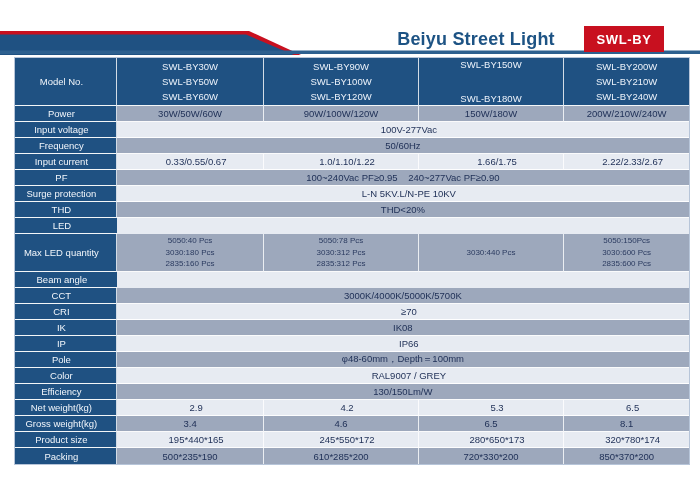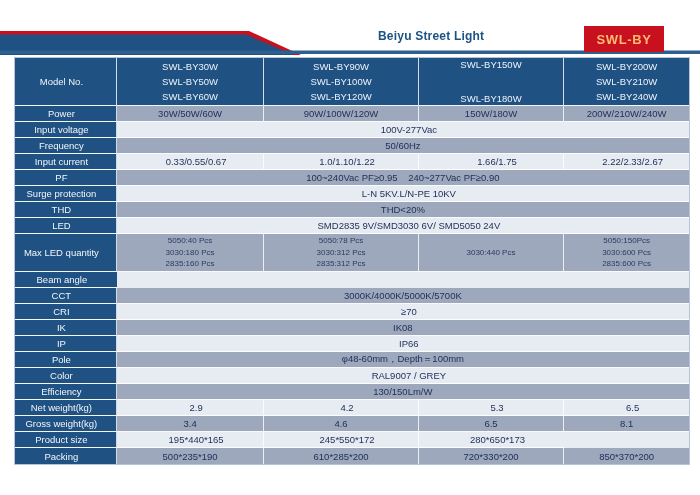--- a/index.html
+++ b/index.html
@@ -6,26 +6,26 @@
   body{
     width:700px;height:495px;background:#ffffff;
     font-family:"Liberation Sans", sans-serif;
     -webkit-font-smoothing:antialiased;
   }
   .page{position:relative;width:700px;height:495px;overflow:hidden;background:#ffffff;}
 
   
   .hdr-svg{position:absolute;top:0;left:0;display:block;}
   .page-title{
-    position:absolute;top:29px;left:378px;width:196px;text-align:left;
-    font-size:12px;font-weight:bold;color:#1d5384;letter-spacing:.2px;
+    position:absolute;top:29px;left:378px;width:196px;text-align:center;
+    font-size:18px;font-weight:bold;color:#1d5384;letter-spacing:.2px;
   }
   .badge{
     position:absolute;top:26px;left:584px;width:80px;height:26px;
-    background:#c8101f;color:#fdba74;font-weight:bold;font-size:13px;
+    background:#c8101f;color:#ffffff;font-weight:bold;font-size:13px;
     display:flex;align-items:center;justify-content:center;letter-spacing:.6px;
   }
 
   
   .spec-table{
     position:absolute;left:14px;top:57px;width:676px;
     border:1px solid #b7c5d9;box-sizing:border-box;background:#e7ebf2;
   }
   .trow{display:flex;height:16px;}
   .trow--model{height:48px;}
@@ -123,21 +123,20 @@
       <div class="trow trow--light">
         <div class="tlabel">Surge protection</div>
         <div class="tcell tcell--span">L-N 5KV.L/N-PE 10KV</div>
       </div>
       <div class="trow trow--grey">
         <div class="tlabel">THD</div>
         <div class="tcell tcell--span">THD&lt;20%</div>
       </div>
       <div class="trow trow--light">
         <div class="tlabel">LED</div>
-        <div class="tcell tcell--span">SMD2835 9V/SMD3030 6V/ SMD5050 24V</div>
       </div>
       <div class="trow trow--grey trow--maxled">
         <div class="tlabel">Max LED quantity</div>
         <div class="tcell tcell--c0">
           <div class="tline">5050:40 Pcs</div>
           <div class="tline">3030:180 Pcs</div>
           <div class="tline">2835:160 Pcs</div>
         </div>
         <div class="tcell tcell--c1">
           <div class="tline">5050:78 Pcs</div>
@@ -198,20 +197,21 @@
         <div class="tcell tcell--c0">3.4</div>
         <div class="tcell tcell--c1">4.6</div>
         <div class="tcell tcell--c2">6.5</div>
         <div class="tcell tcell--c3">8.1</div>
       </div>
       <div class="trow trow--light">
         <div class="tlabel">Product size</div>
         <div class="tcell tcell--c0">195*440*165</div>
         <div class="tcell tcell--c1">245*550*172</div>
         <div class="tcell tcell--c2">280*650*173</div>
+        <div class="tcell tcell--c3">320*780*174</div>
       </div>
       <div class="trow trow--grey">
         <div class="tlabel">Packing</div>
         <div class="tcell tcell--c0">500*235*190</div>
         <div class="tcell tcell--c1">610*285*200</div>
         <div class="tcell tcell--c2">720*330*200</div>
         <div class="tcell tcell--c3">850*370*200</div>
       </div>
     </div>
 

